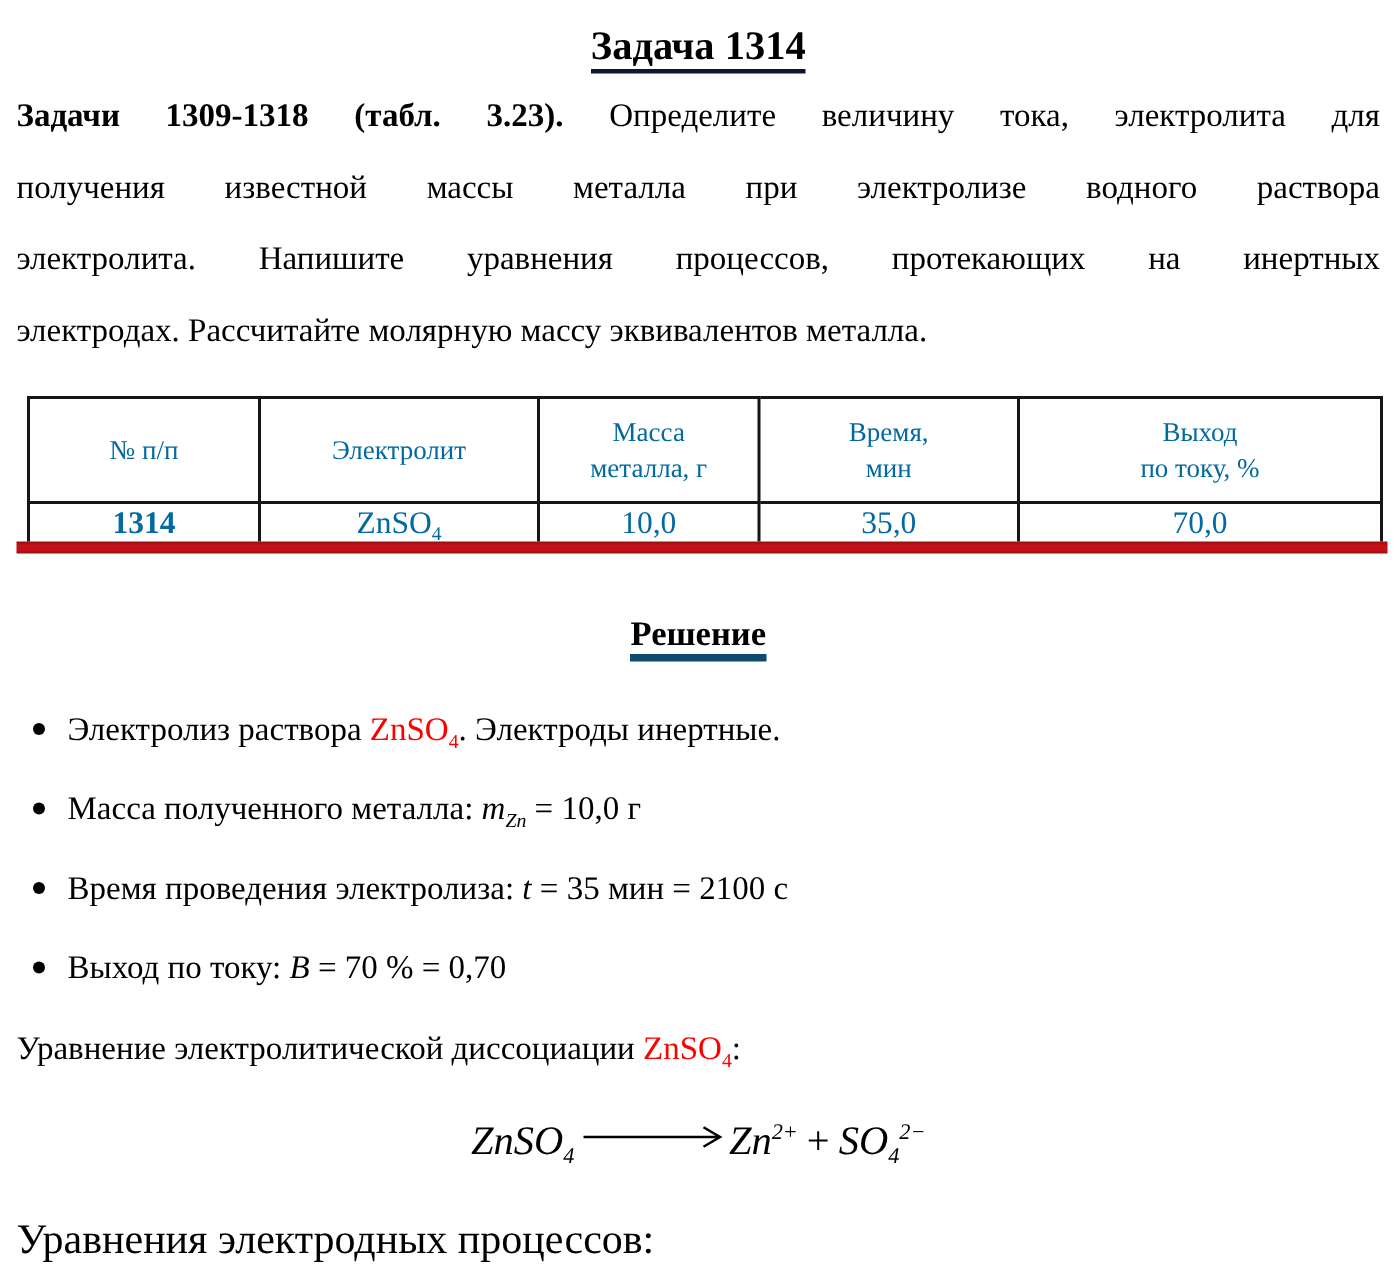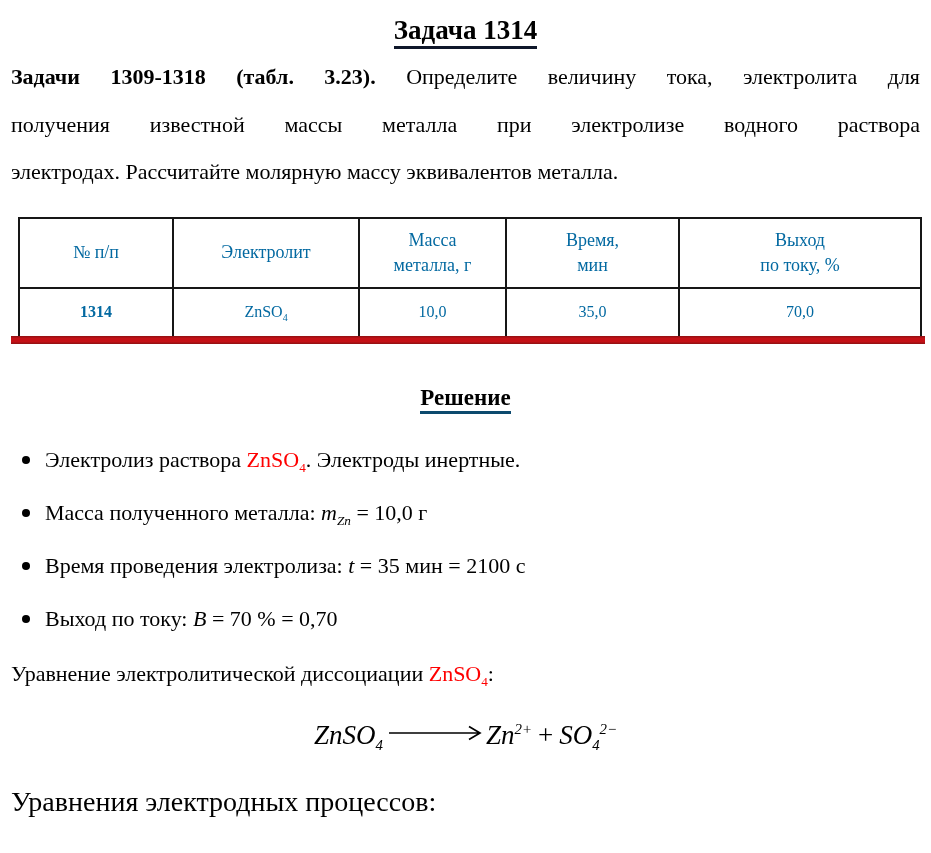--- a/index.html
+++ b/index.html
@@ -45,41 +45,41 @@
     margin: 21px 0 0 7px;
     color: #0369a1;
   }
   .ptable td {
     border: 2px solid #161616;
     text-align: center;
     vertical-align: middle;
     padding: 0;
   }
   .ptable tr.hdr td { height: 70px; font-size: 18px; line-height: 1.35; }
-  .ptable tr.dat td { height: 48px; font-size: 16px; border-bottom: none; }
+  .ptable tr.dat td { height: 26px; font-size: 21px; border-bottom: none; }
   .ptable .hline { display: block; }
   td.numcell { font-weight: bold; }
   .ptable sub { font-size: 0.62em; line-height: 0; }
 
   
   .redline {
     width: 914px;
     height: 8px;
     background: linear-gradient(180deg, #8e1113 0%, #c41016 30%, #c41016 70%, #8e1113 100%);
   }
 
   
   .sol-heading {
     margin-top: 41px;
     text-align: center;
     font-size: 23px;
     font-weight: bold;
     line-height: 26px;
   }
-  .sol-heading .u { border-bottom: 3px solid #0c4a6e; padding-bottom: 1px; }
+  .sol-heading .u { border-bottom: 5px solid #0c4a6e; padding-bottom: 1px; }
 
   
   .bullets { margin-top: 23px; }
   .bullet {
     display: flex;
     align-items: center;
     height: 53px;
     font-size: 22px;
   }
   .dot {
@@ -128,20 +128,21 @@
 
 <div class="doc">
 
   <div class="title">
     <span class="u">Задача 1314</span>
   </div>
 
   <div class="intro">
     <div class="intro-line"><b>Задачи 1309-1318 (табл. 3.23).</b><span> Определите величину тока, электролита для</span></div>
     <div class="intro-line">получения известной массы металла при электролизе водного раствора</div>
+    <div class="intro-line">электролита. Напишите уравнения процессов, протекающих на инертных</div>
     <div class="intro-line last">электродах. Рассчитайте молярную массу эквивалентов металла.</div>
   </div>
 
   <table class="ptable">
     <colgroup>
       <col style="width:154px">
         <col style="width:186px">
         <col style="width:147px">
         <col style="width:173px">
         <col style="width:242px">

